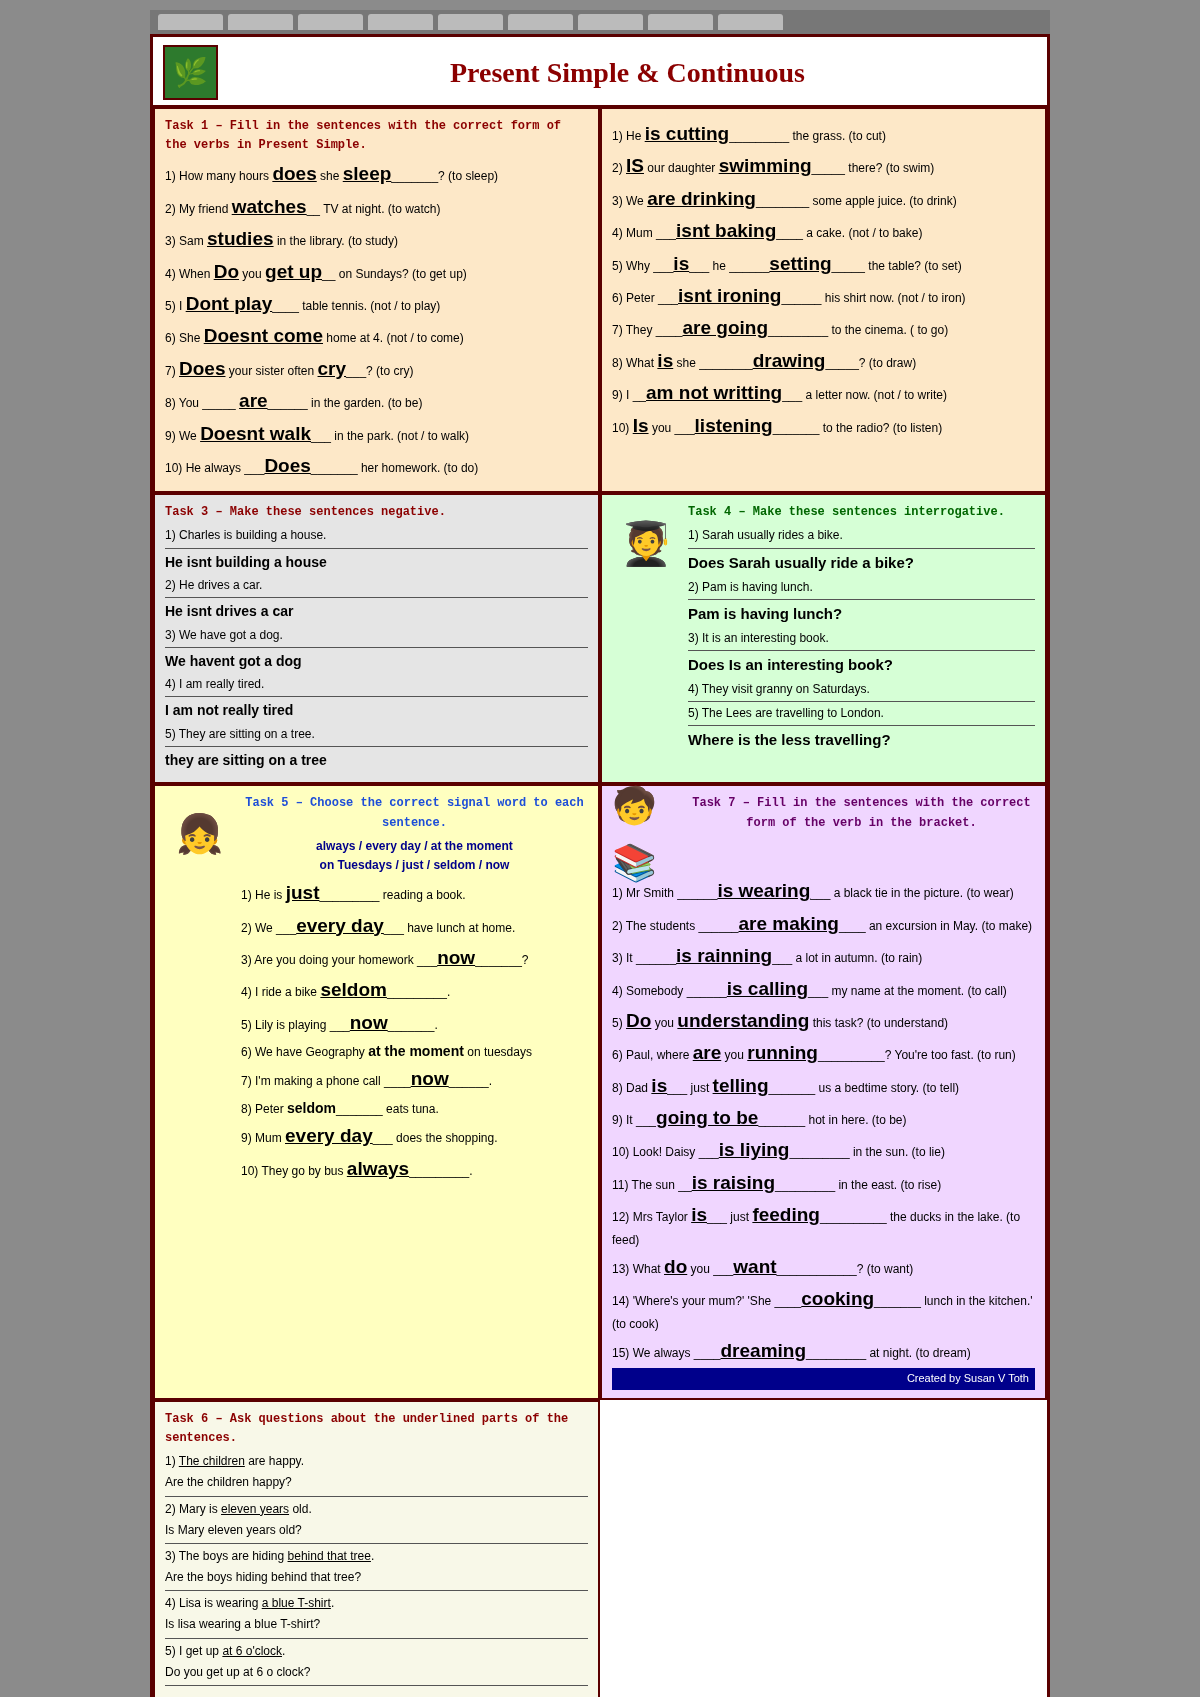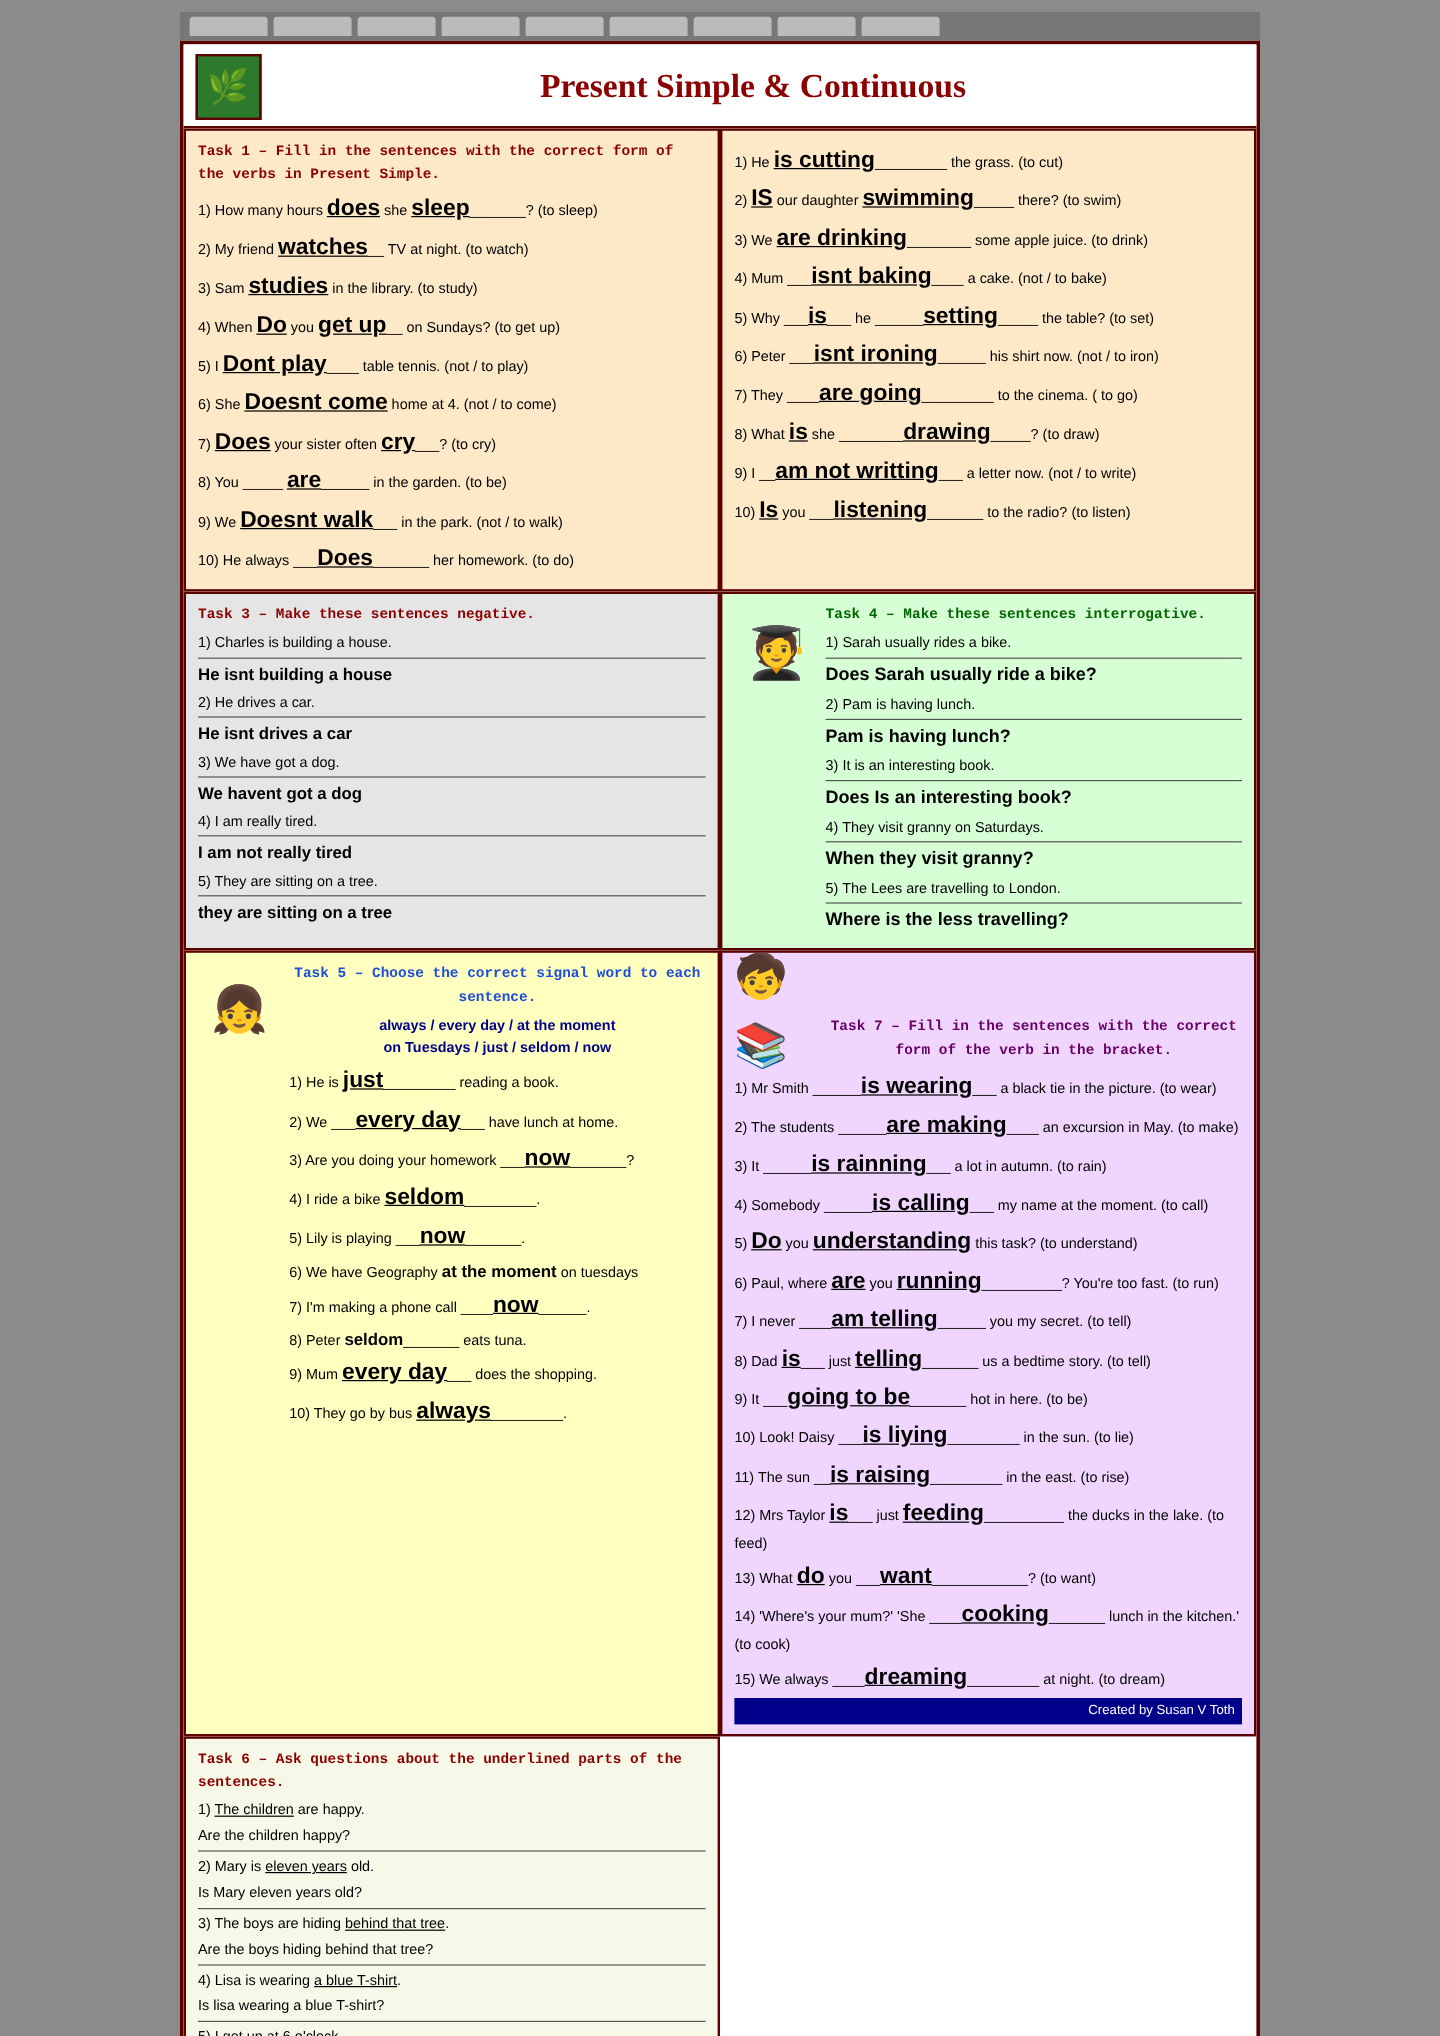--- a/index.html
+++ b/index.html
@@ -205,21 +205,20 @@
           <hr class="thin">
           <span class="task4-answer">Does Sarah usually ride a bike?</span>
           <div class="task-row">2) Pam is having lunch.</div>
           <hr class="thin">
           <span class="task4-answer">Pam is having lunch?</span>
           <div class="task-row">3) It is an interesting book.</div>
           <hr class="thin">
           <span class="task4-answer">Does Is an interesting book?</span>
           <div class="task-row">4) They visit granny on Saturdays.</div>
           <hr class="thin">
-          <span class="task4-answer">When they visit granny?</span>
           <div class="task-row">5) The Lees are travelling to London.</div>
           <hr class="thin">
           <span class="task4-answer">Where is the less travelling?</span>
         </div>
       </div>
     </div>
 
     <div class="task-box yellow">
       <div class="with-image">
         <div class="cartoon" style="font-size:38px;">👧</div>
@@ -237,30 +236,29 @@
           <div class="task5-row">9) Mum <span class="answer">every day</span>___ does the shopping.</div>
           <div class="task5-row">10) They go by bus <span class="answer">always</span>_________.</div>
         </div>
       </div>
     </div>
 
     <div class="task-box magenta">
       <div class="with-image">
         <div class="cartoon" style="font-size:36px;">🧒📚</div>
         <div class="task-content">
-          <div class="task-title" style="color:#660066;text-align:center;margin-top:44px;">Task 7 – Fill in the sentences with the correct form of the verb in the bracket.</div>
+          <div class="task-title" style="color:#660066;text-align:center;">Task 7 – Fill in the sentences with the correct form of the verb in the bracket.</div>
         </div>
       </div>
       <div class="task-row">1) Mr Smith ______<span class="answer">is wearing</span>___ a black tie in the picture. (to wear)</div>
       <div class="task-row">2) The students ______<span class="answer">are making</span>____ an excursion in May. (to make)</div>
       <div class="task-row">3) It ______<span class="answer">is rainning</span>___ a lot in autumn. (to rain)</div>
       <div class="task-row">4) Somebody ______<span class="answer">is calling</span>___ my name at the moment. (to call)</div>
       <div class="task-row">5) <span class="answer">Do</span> you <span class="answer">understanding</span> this task? (to understand)</div>
       <div class="task-row">6) Paul, where <span class="answer">are</span> you <span class="answer">running</span>__________? You're too fast. (to run)</div>
-      <div class="task-row">7) I never ____<span class="answer">am telling</span>______ you my secret. (to tell)</div>
       <div class="task-row">8) Dad <span class="answer">is</span>___ just <span class="answer">telling</span>_______ us a bedtime story. (to tell)</div>
       <div class="task-row">9) It ___<span class="answer">going to be</span>_______ hot in here. (to be)</div>
       <div class="task-row">10) Look! Daisy ___<span class="answer">is liying</span>_________ in the sun. (to lie)</div>
       <div class="task-row">11) The sun __<span class="answer">is raising</span>_________ in the east. (to rise)</div>
       <div class="task-row">12) Mrs Taylor <span class="answer">is</span>___ just <span class="answer">feeding</span>__________ the ducks in the lake. (to feed)</div>
       <div class="task-row">13) What <span class="answer">do</span> you ___<span class="answer">want</span>____________? (to want)</div>
       <div class="task-row">14) 'Where's your mum?' 'She ____<span class="answer">cooking</span>_______ lunch in the kitchen.' (to cook)</div>
       <div class="task-row">15) We always ____<span class="answer">dreaming</span>_________ at night. (to dream)</div>
       <div class="footer-credit">Created by Susan V Toth</div>
     </div>

